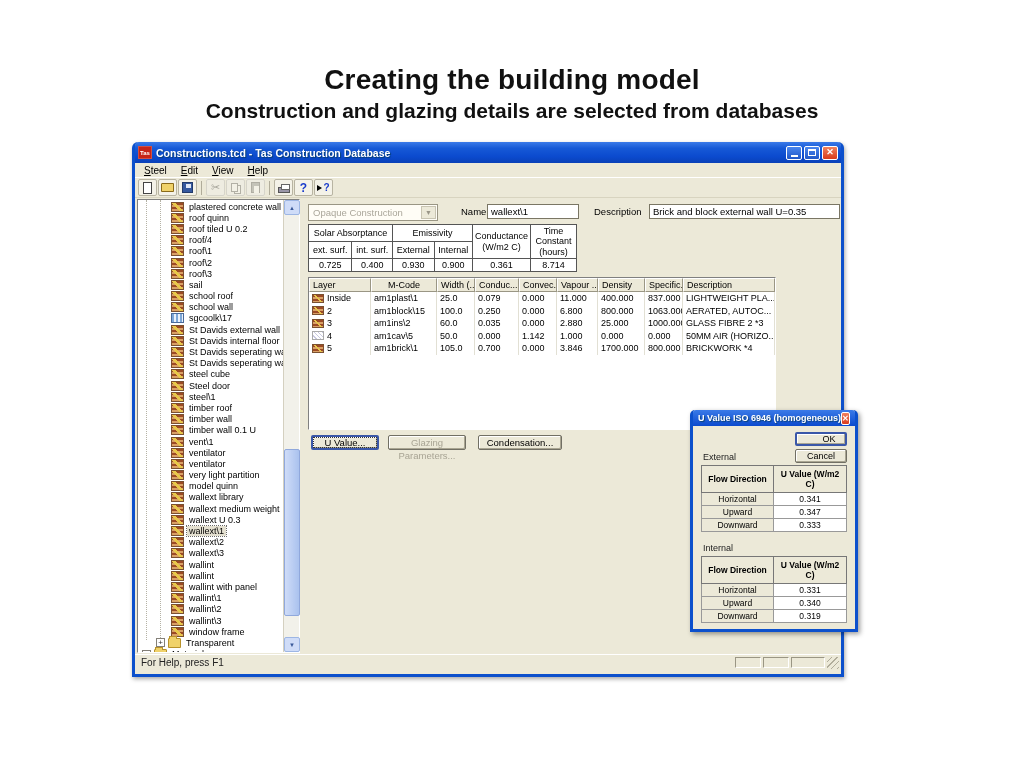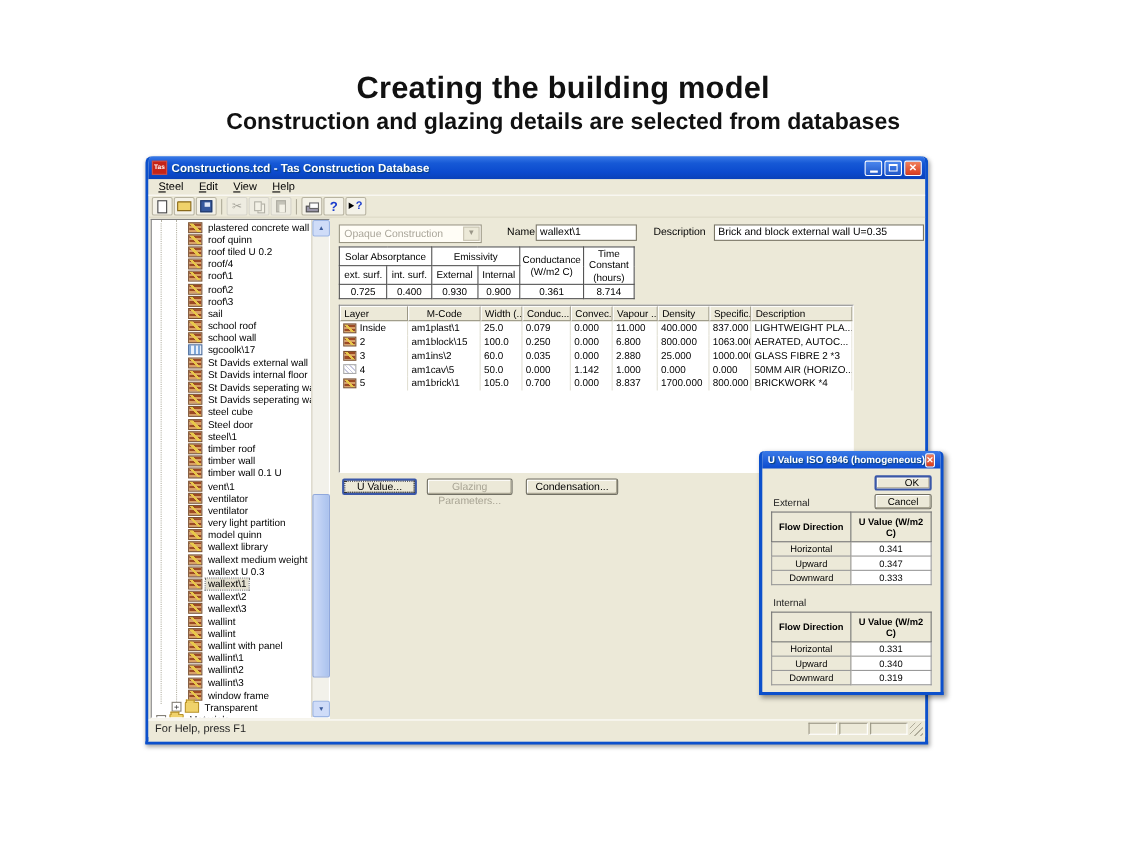--- a/index.html
+++ b/index.html
@@ -489,21 +489,21 @@
               <div class="lt-c" style="width: 47px;">0.000</div>
               <div class="lt-c" style="width: 38px;">0.000</div>
               <div class="lt-c" style="width: 92px; flex: 1 1 0%;">50MM AIR (HORIZO...</div>
             </div>
             <div class="lt-row">
               <div class="lt-c" style="width: 62px;"><span class="lt-icon icon-construction"></span>5</div>
               <div class="lt-c" style="width: 66px;">am1brick\1</div>
               <div class="lt-c" style="width: 38px;">105.0</div>
               <div class="lt-c" style="width: 44px;">0.700</div>
               <div class="lt-c" style="width: 38px;">0.000</div>
-              <div class="lt-c" style="width: 41px;">8.837</div>
+              <div class="lt-c" style="width: 41px;">3.846</div>
               <div class="lt-c" style="width: 47px;">1700.000</div>
               <div class="lt-c" style="width: 38px;">800.000</div>
               <div class="lt-c" style="width: 92px; flex: 1 1 0%;">BRICKWORK *4</div>
             </div>
           </div>
       </div>
 
       <div class="act-btn focused" style="left:9px; width:68px">U Value...</div>
       <div class="act-btn disabled" style="left:86px; width:78px">Glazing Parameters...</div>
       <div class="act-btn" style="left:176px; width:84px">Condensation...</div>

